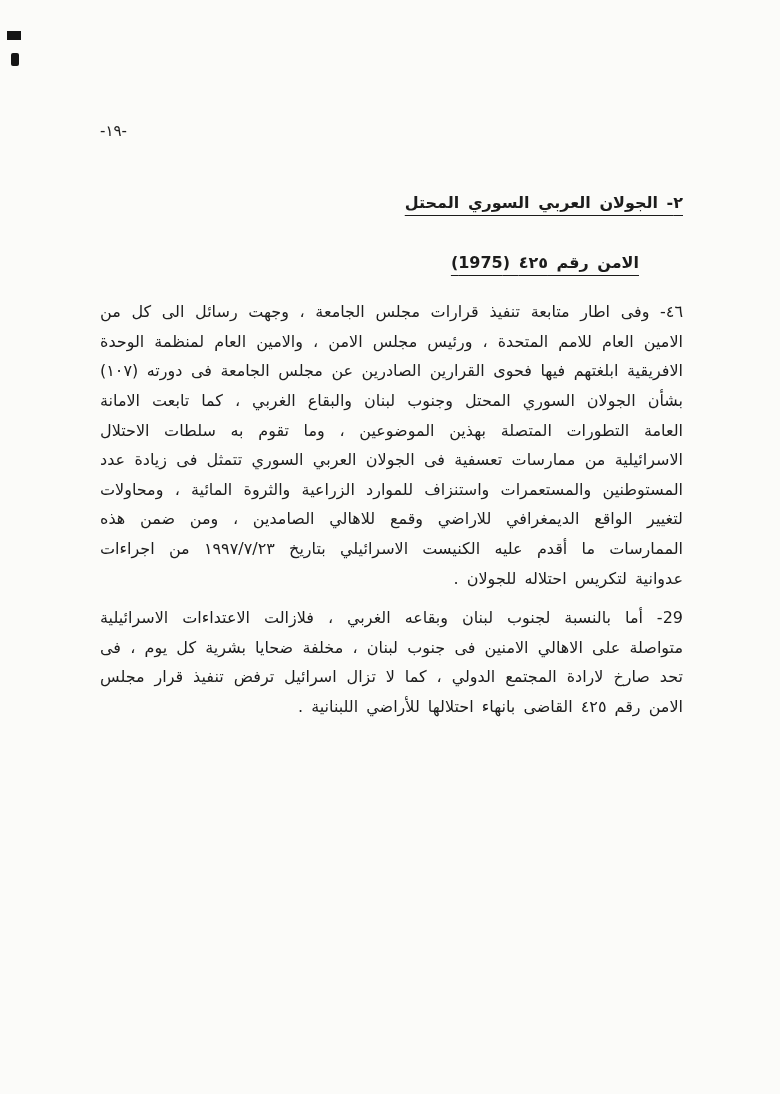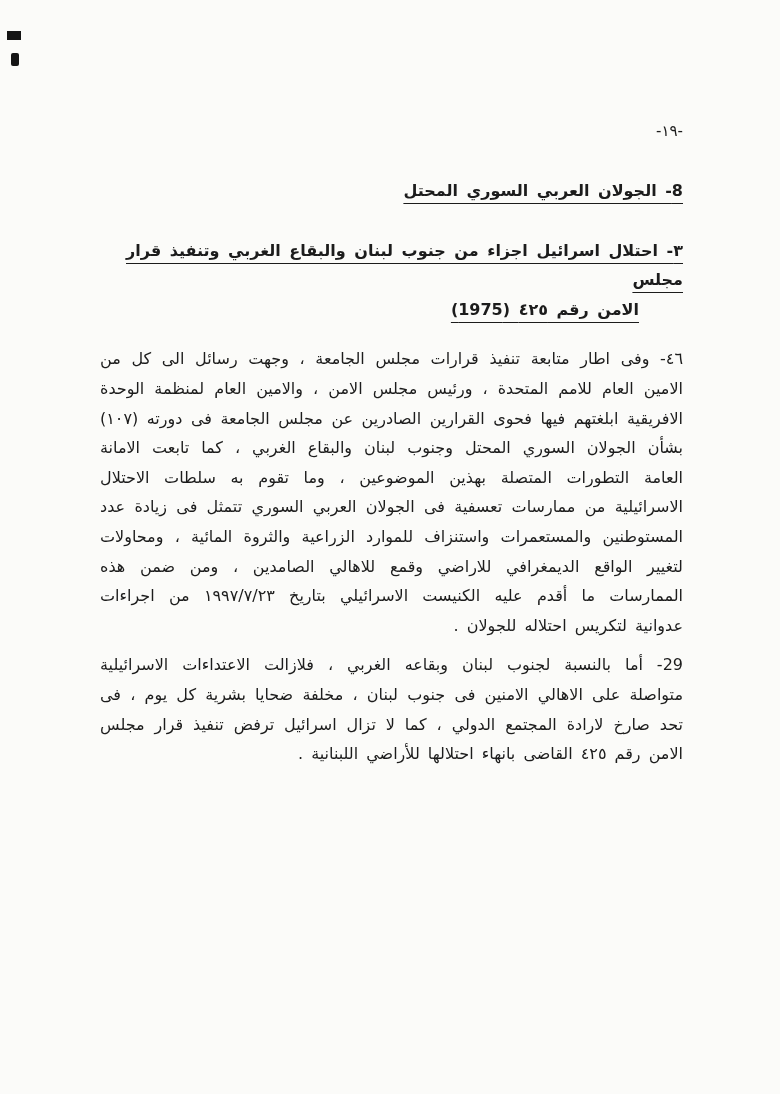--- a/index.html
+++ b/index.html
@@ -13,24 +13,24 @@
     position: relative;
     overflow: hidden;
   }
 
   .page {
     direction: rtl;
     padding: 122px 97px 0 100px;
   }
 
   .page-number {
-    text-align: right;
+    text-align: left;
     font-size: 15px;
     letter-spacing: 2px;
-    margin-bottom: 36px;
+    margin-bottom: 48px;
   }
 
   .para {
     font-size: 16px;
     line-height: 1.85;
     text-align: justify;
     word-spacing: 3px;
   }
 
   .intro { margin-bottom: 34px; }
@@ -63,27 +63,24 @@
 </style>
 </head>
 <body>
 
 <div class="page">
 
   <div class="page-number">-١٩-</div>
 
 
   <div class="heading h2">
-    <span class="u">8- الجولان العربي السوري المحتل</span>
+    <span class="u">٢- الجولان العربي السوري المحتل</span>
   </div>
 
   <div class="heading h3">
-    <div class="h3-line">
-      <span class="u">٣- احتلال اسرائيل اجزاء من جنوب لبنان والبقاع الغربي وتنفيذ  قرار مجلس</span>
-    </div>
     <div class="h3-line h3-line2">
       <span class="u">الامن رقم ٤٢٥ (1975)</span>
     </div>
   </div>
 
   <p class="para body-para">٤٦- وفى اطار متابعة تنفيذ قرارات  مجلس الجامعة ، وجهت رسائل الى كل من الامين العام للامم المتحدة ، ورئيس مجلس الامن ، والامين العام لمنظمة الوحدة الافريقية ابلغتهم فيها  فحوى القرارين الصادرين عن مجلس الجامعة  فى دورته (١٠٧) بشأن الجولان السوري المحتل وجنوب لبنان والبقاع الغربي ، كما تابعت الامانة العامة  التطورات المتصلة بهذين الموضوعين ، وما تقوم به سلطات الاحتلال الاسرائيلية من ممارسات تعسفية فى الجولان العربي السوري تتمثل فى زيادة عدد المستوطنين والمستعمرات واستنزاف للموارد الزراعية والثروة المائية ، ومحاولات لتغيير الواقع الديمغرافي للاراضي وقمع للاهالي الصامدين ، ومن ضمن هذه الممارسات  ما أقدم عليه الكنيست الاسرائيلي بتاريخ ١٩٩٧/٧/٢٣ من اجراءات عدوانية لتكريس احتلاله للجولان .</p>
 
   <p class="para body-para">29- أما بالنسبة لجنوب لبنان وبقاعه الغربي ، فلازالت الاعتداءات الاسرائيلية متواصلة على الاهالي الامنين فى جنوب لبنان ، مخلفة ضحايا بشرية كل يوم ، فى تحد صارخ لارادة المجتمع الدولي ، كما لا تزال اسرائيل  ترفض تنفيذ قرار مجلس الامن رقم ٤٢٥ القاضى بانهاء احتلالها للأراضي اللبنانية .</p>
 
 </div>

